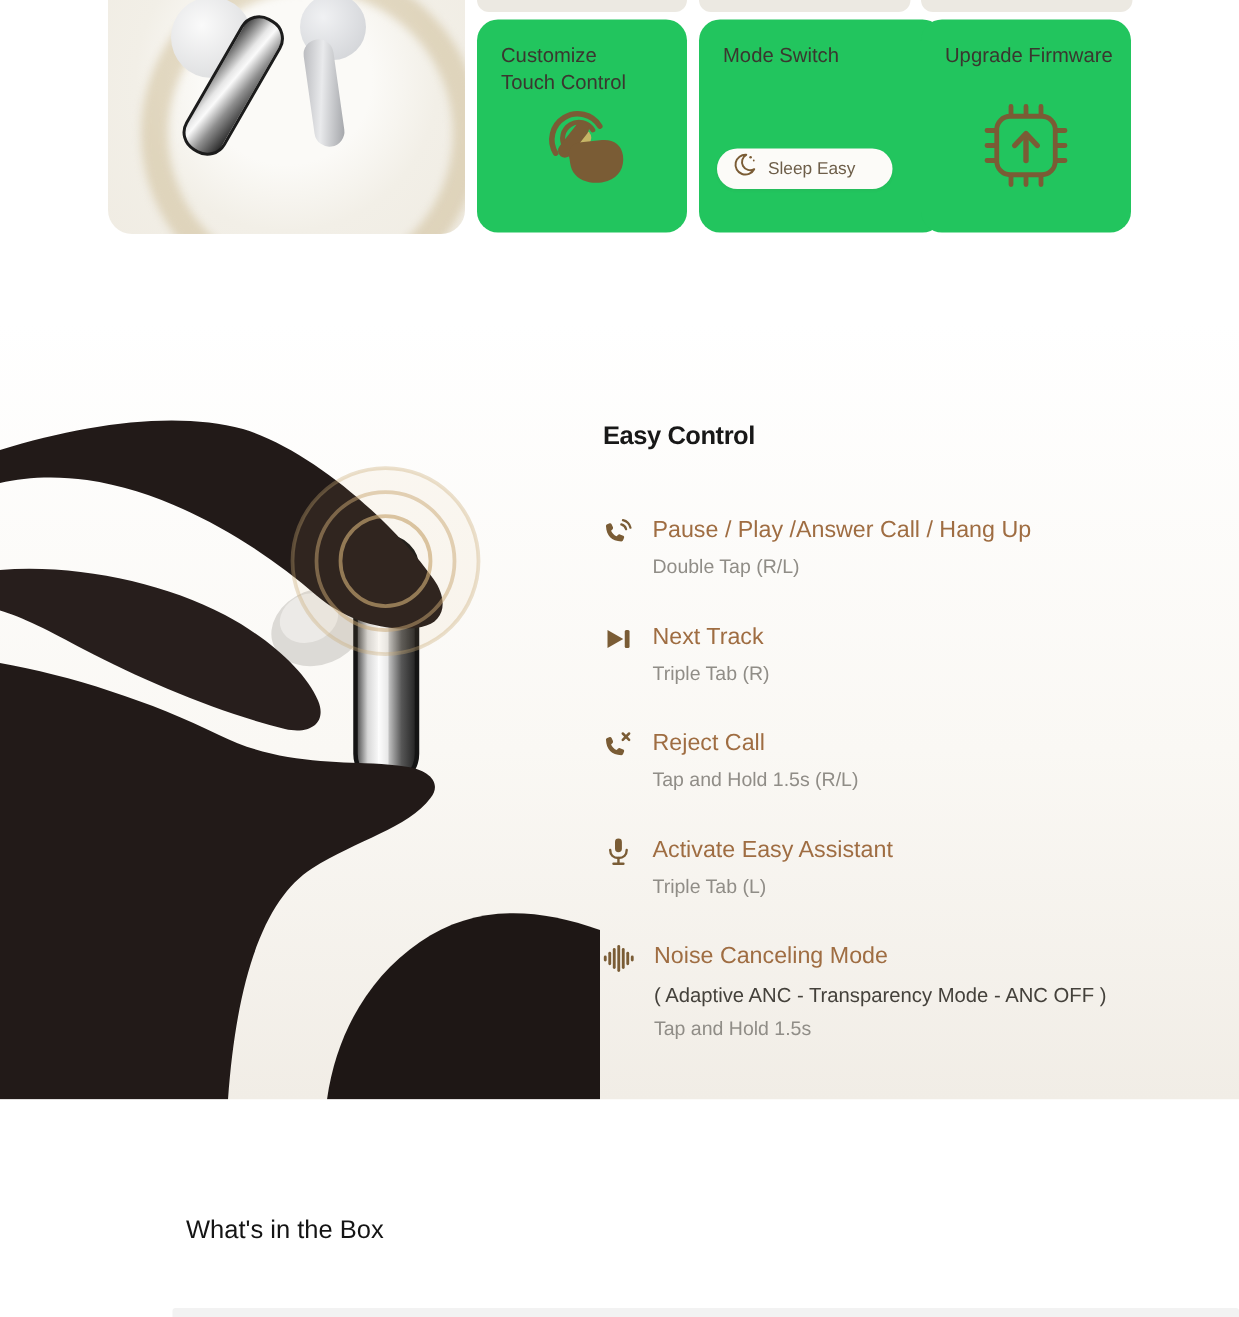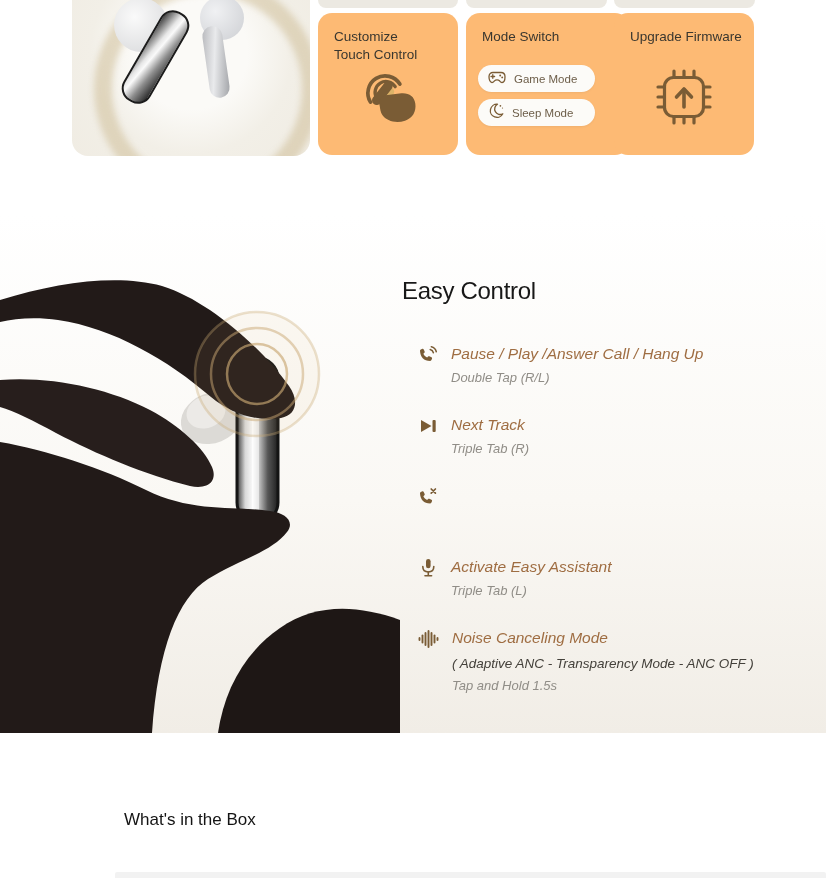--- a/index.html
+++ b/index.html
@@ -1,20 +1,20 @@
 <!DOCTYPE html>
 <html><head>
 <meta charset="utf-8">
 <style>
   html,body{margin:0;padding:0;background:#fff;}
   .page{position:relative;width:826px;height:878px;overflow:hidden;background:#ffffff;
         font-family:"Liberation Sans",sans-serif;}
 
   
-  .card{position:absolute;background:#fdba74;border-radius:14px;}
+  .card{position:absolute;background:#22c55e;border-radius:14px;}
   .card-partial{position:absolute;top:-8px;height:16px;background:#ece9e2;border-radius:12px;}
   .photo-card{position:absolute;left:72px;top:-42px;width:238px;height:198px;border-radius:16px;
               background:radial-gradient(circle at 50% 48%, #fbfaf7 0%, #fbfaf7 36%, #f2efe7 64%, #f0ece3 100%);
               overflow:hidden;}
   .pc-ring{position:absolute;left:22px;top:18px;width:190px;height:190px;border-radius:50%;
            border:18px solid rgba(203,184,142,.48);filter:blur(3px);}
   .pc-bud-back-head{position:absolute;left:128px;top:38px;width:44px;height:44px;border-radius:50%;
            background:radial-gradient(circle at 35% 35%, #f0f1f3, #cdcfd3);}
   .pc-bud-back-stem{position:absolute;left:134px;top:68px;width:20px;height:72px;border-radius:10px;
            background:linear-gradient(100deg,#b6b7bb,#e9eaec 45%,#9fa1a5);transform:rotate(-8deg);}
@@ -26,23 +26,23 @@
   .card-title{padding:15px 12px 0 16px;font-size:13.5px;line-height:18px;color:#3a372f;}
   .card-icon-center{position:absolute;left:50%;transform:translateX(-50%);}
   .pill{position:absolute;left:12px;width:117px;height:27px;border-radius:14px;background:#fcfbf8;
         box-shadow:0 1px 2px rgba(90,80,60,.08);display:flex;align-items:center;gap:8px;padding:0 0 0 10px;box-sizing:border-box;}
   .pill-label{font-size:11.5px;color:#6d5e49;}
 
   
   .sec-easy{position:absolute;left:0;top:215px;width:826px;height:518px;
             background:linear-gradient(180deg,#ffffff 0%,#faf8f4 55%,#f1ede6 100%);}
   .hand-photo{position:absolute;left:0;top:270px;width:400px;height:463px;}
-  .ec-heading{position:absolute;left:402px;top:276px;font-size:24px;line-height:30px;font-weight:400;
+  .ec-heading{position:absolute;left:402px;top:276px;font-size:17px;line-height:30px;font-weight:700;
               color:#181818;letter-spacing:-0.3px;}
-  .ec-item{position:absolute;left:418px;display:flex;gap:13px;font-style:italic;}
+  .ec-item{position:absolute;left:402px;display:flex;gap:13px;}
   .ec-icon{flex:0 0 20px;margin-top:1px;}
   .ec-title{font-size:15.5px;line-height:20px;color:#9f6d42;}
   .ec-detail{font-size:13.5px;line-height:17px;color:#44413b;margin-top:7px;}
   .ec-gesture{font-size:13px;line-height:16px;color:#908d87;margin-top:6px;}
 
   
   .sec-box{position:absolute;left:0;top:733px;width:826px;height:145px;background:#ffffff;}
   .box-heading{position:absolute;left:124px;top:810px;font-size:17px;font-weight:400;color:#141414;}
   .next-bar{position:absolute;left:115px;top:872px;width:711px;height:6px;background:#f2f2f2;border-radius:2px 2px 0 0;}
 </style>
@@ -71,40 +71,29 @@
         <path d="M21 32 A10 10 0 1 1 39 21" stroke="#7a5c35" stroke-width="3.2" fill="none" stroke-linecap="round"></path>
         <circle cx="33" cy="26" r="5" fill="#d8b267" opacity="0.9"></circle>
         <rect x="28.5" y="16" width="9" height="27" rx="4.5" fill="#7a5c35" transform="rotate(38 33 19)"></rect>
         <path d="M24 40 C22 33 26 29.5 31.5 29 L45 27.5 C52.5 27 57.5 30.5 58.5 37.5 C59.5 45 56 51.5 48.5 54 C40 56.8 30.5 54.5 26.5 48.5 C24.8 45.9 24.4 43 24 40 Z" fill="#7a5c35"></path>
       </svg>
     </div>
   </div>
 
   <div class="card" style="left:466px;top:13px;width:163px;height:142px;">
     <div class="card-title">Mode Switch</div>
-    <div class="pill" style="top:52px;">
-      <span>
-        <svg width="18" height="13" viewBox="0 0 18 13">
-          <path d="M5 1.5 H13 C15.5 1.5 17 3.2 17 5.8 C17 8.8 15.8 11.5 14 11.5 C12.8 11.5 12.2 10.6 11.5 9.8 C10.9 9.1 10.2 8.8 9 8.8 C7.8 8.8 7.1 9.1 6.5 9.8 C5.8 10.6 5.2 11.5 4 11.5 C2.2 11.5 1 8.8 1 5.8 C1 3.2 2.5 1.5 5 1.5 Z" stroke="#7a5c35" stroke-width="1.3" fill="none"></path>
-          <path d="M4.8 3.7 V7.3 M3 5.5 H6.6" stroke="#7a5c35" stroke-width="1.3" stroke-linecap="round"></path>
-          <circle cx="12.2" cy="4.5" r="0.95" fill="#7a5c35"></circle>
-          <circle cx="14.2" cy="6.4" r="0.95" fill="#7a5c35"></circle>
-        </svg>
-      </span>
-      <span class="pill-label">Game Mode</span>
-    </div>
     <div class="pill" style="top:86px;">
       <span>
         <svg width="16" height="16" viewBox="0 0 16 16">
           <path d="M9.5 1.2 A6.6 6.6 0 1 0 14.8 10.8 A5.4 5.4 0 0 1 9.5 1.2 Z" stroke="#7a5c35" stroke-width="1.3" fill="none" stroke-linejoin="round"></path>
           <circle cx="12.4" cy="2.8" r="0.85" fill="#7a5c35"></circle>
           <circle cx="14.5" cy="5" r="0.6" fill="#7a5c35"></circle>
         </svg>
       </span>
-      <span class="pill-label">Sleep Mode</span>
+      <span class="pill-label">Sleep Easy</span>
     </div>
   </div>
 
   <div class="card" style="left:614px;top:13px;width:140px;height:142px;">
     <div class="card-title">Upgrade Firmware</div>
     <div class="card-icon-center" style="top:55px;">
       <svg width="58" height="58" viewBox="0 0 58 58">
         <g stroke="#7a5c35" stroke-width="3.2" stroke-linecap="round" fill="none">
           <path d="M19 3 V9 M29 3 V9 M39 3 V9"></path>
           <path d="M19 49 V55 M29 49 V55 M39 49 V55"></path>
@@ -178,20 +167,24 @@
 
   <div class="ec-item" style="top:486px;">
     <span class="ec-icon">
       <svg width="20" height="20" viewBox="0 0 20 20">
         <g transform="translate(-1.5,3) scale(0.85)">
           <path d="M5.1 2.3 L7.0 1.6 C7.6 1.4 8.2 1.7 8.5 2.3 L9.6 4.8 C9.8 5.3 9.7 5.9 9.3 6.3 L8.1 7.4 C8.9 9.3 10.6 11.0 12.5 11.8 L13.6 10.6 C14 10.2 14.6 10.1 15.1 10.3 L17.6 11.4 C18.2 11.7 18.5 12.3 18.3 12.9 L17.6 14.8 C17.4 15.4 16.8 15.8 16.2 15.8 C8.4 15.4 4.5 11.5 4.1 3.7 C4.1 3.1 4.5 2.5 5.1 2.3 Z" fill="#7a5c35"></path>
         </g>
         <path d="M13.2 2 L17.4 6.2 M17.4 2 L13.2 6.2" stroke="#7a5c35" stroke-width="1.7" stroke-linecap="round"></path>
       </svg>
     </span>
+    <div>
+      <div class="ec-title">Reject Call</div>
+      <div class="ec-gesture">Tap and Hold 1.5s (R/L)</div>
+    </div>
   </div>
 
   <div class="ec-item" style="top:557px;">
     <span class="ec-icon">
       <svg width="20" height="20" viewBox="0 0 20 20">
         <rect x="8" y="1" width="4.6" height="9.2" rx="2.3" fill="#7a5c35"></rect>
         <path d="M4.8 8.6 C4.8 12 7 14 10.3 14 C13.6 14 15.8 12 15.8 8.6" stroke="#7a5c35" stroke-width="1.6" fill="none" stroke-linecap="round"></path>
         <path d="M10.3 14 V17" stroke="#7a5c35" stroke-width="1.6" stroke-linecap="round"></path>
         <path d="M7 17.8 H13.6" stroke="#7a5c35" stroke-width="1.6" stroke-linecap="round"></path>
       </svg>

